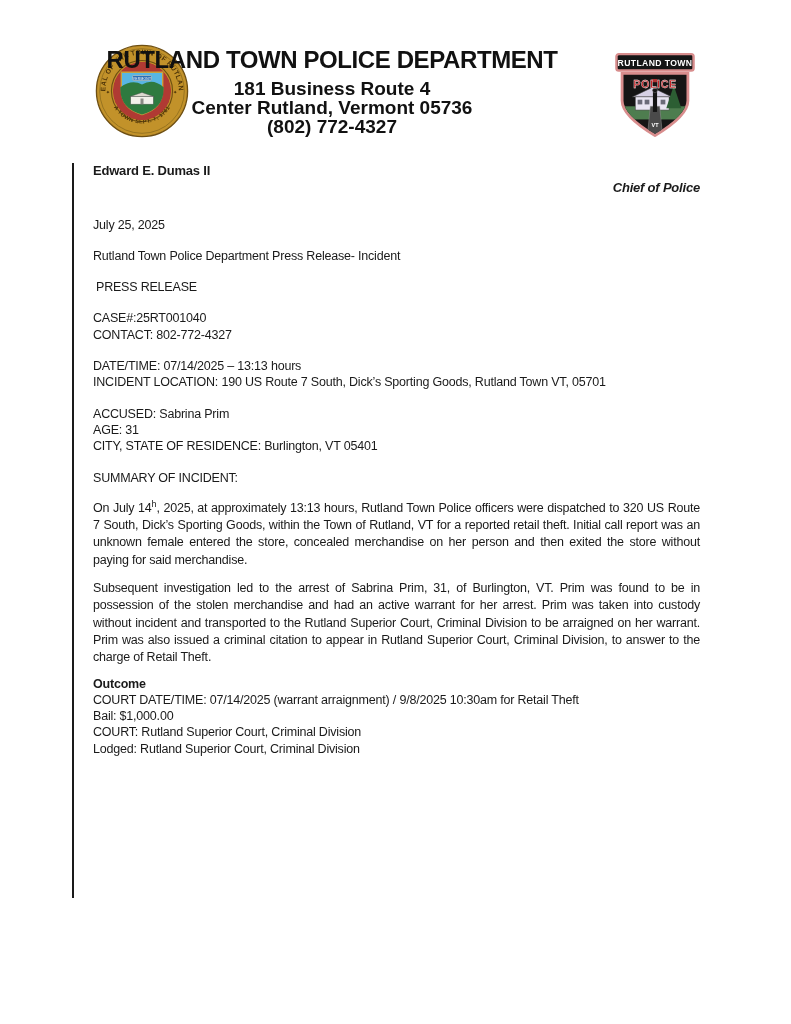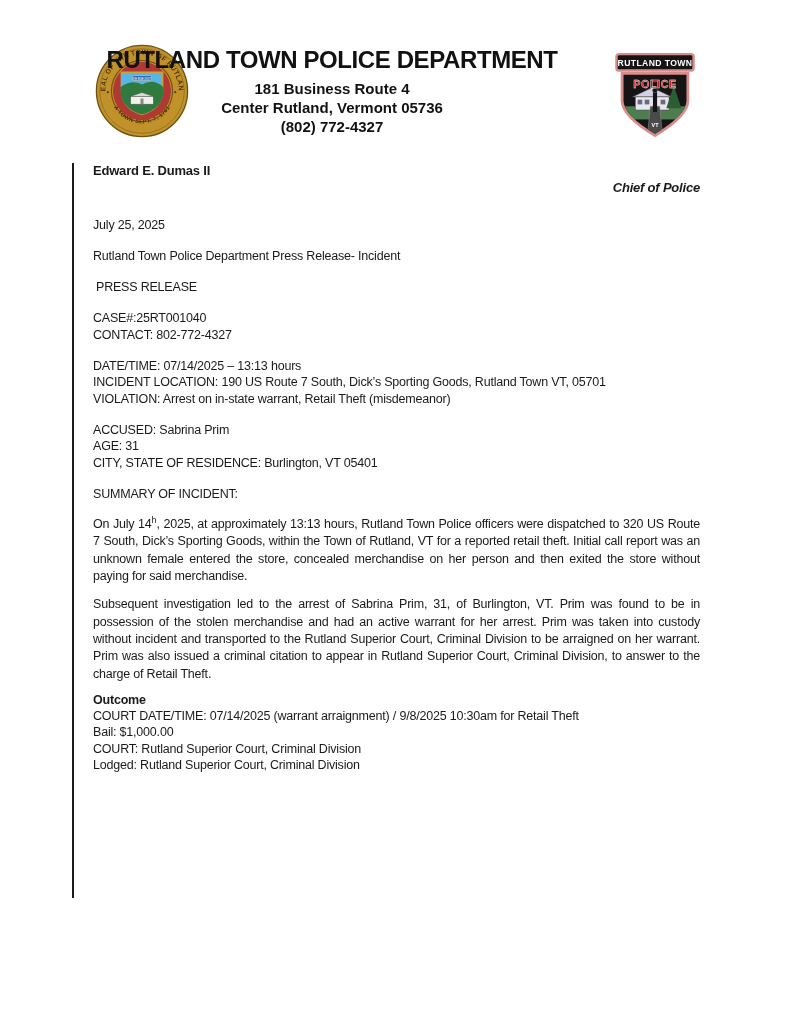--- a/index.html
+++ b/index.html
@@ -14,21 +14,21 @@
     overflow:hidden;
   }
 
   
   .seal { position:absolute; left:95px; top:44px; width:94px; height:94px; }
   .patch { position:absolute; left:608px; top:50px; width:94px; height:90px; }
   .header-text { position:absolute; left:0; top:46px; width:664px; text-align:center; }
   .dept-title {
     font-size:24px; font-weight:bold; letter-spacing:-0.4px; color:#111;
   }
-  .addr { font-size:15px; font-weight:bold; line-height:19px; color:#111; }
+  .addr { font-size:19px; font-weight:bold; line-height:19px; color:#111; }
   .addr-first { margin-top:5px; }
 
   
   .vrule {
     position:absolute; left:72px; top:163px;
     width:2px; height:735px; background:#1a1a1a;
   }
 
   
   .body {
@@ -134,21 +134,20 @@
     <div class="m15 press-release">PRESS RELEASE</div>
 
     <div class="m15">
       <div>CASE#:25RT001040</div>
       <div>CONTACT: 802-772-4327</div>
     </div>
 
     <div class="m15">
       <div>DATE/TIME: 07/14/2025 – 13:13 hours</div>
       <div>INCIDENT LOCATION: 190 US Route 7 South, Dick’s Sporting Goods, Rutland Town VT, 05701</div>
-      <div>VIOLATION: Arrest on in-state warrant, Retail Theft (misdemeanor)</div>
     </div>
 
     <div class="m15">
       <div>ACCUSED: Sabrina Prim</div>
       <div>AGE: 31</div>
       <div>CITY, STATE OF RESIDENCE: Burlington, VT 05401</div>
     </div>
 
     <div class="m15">SUMMARY OF INCIDENT:</div>
 

